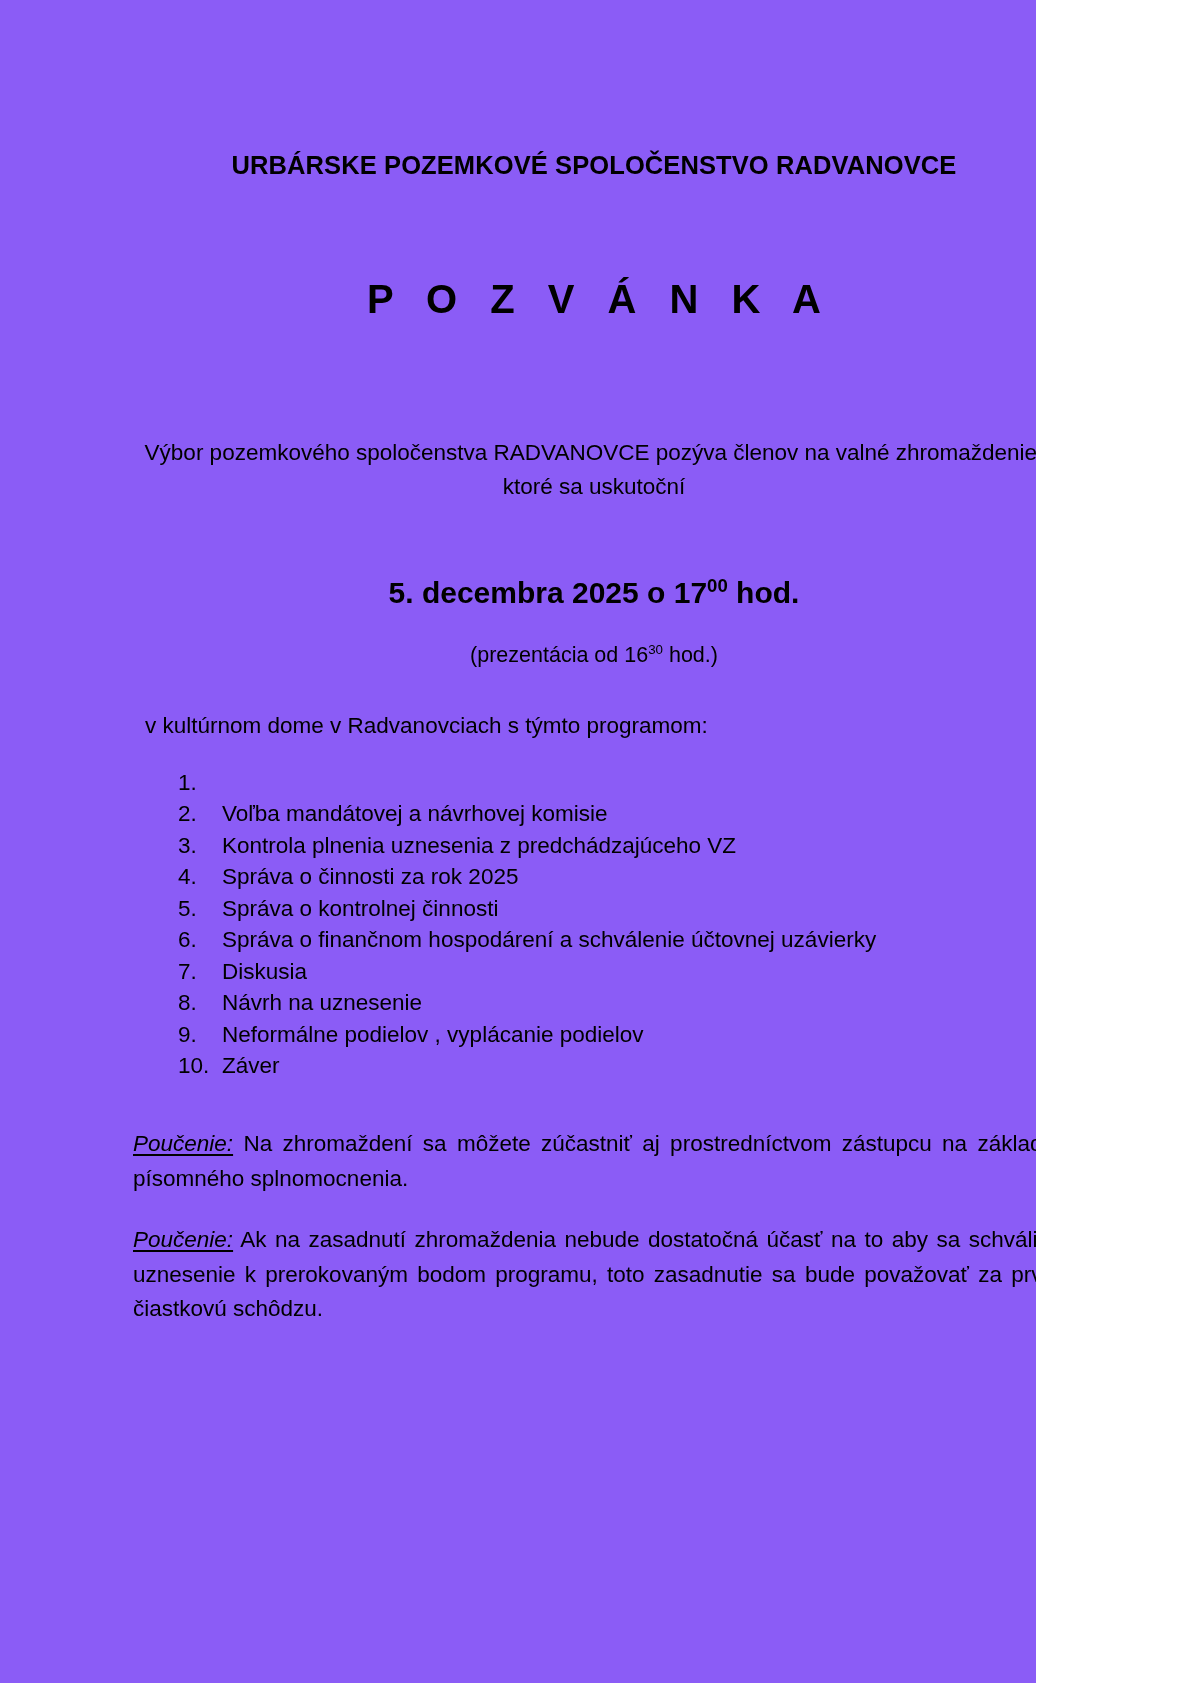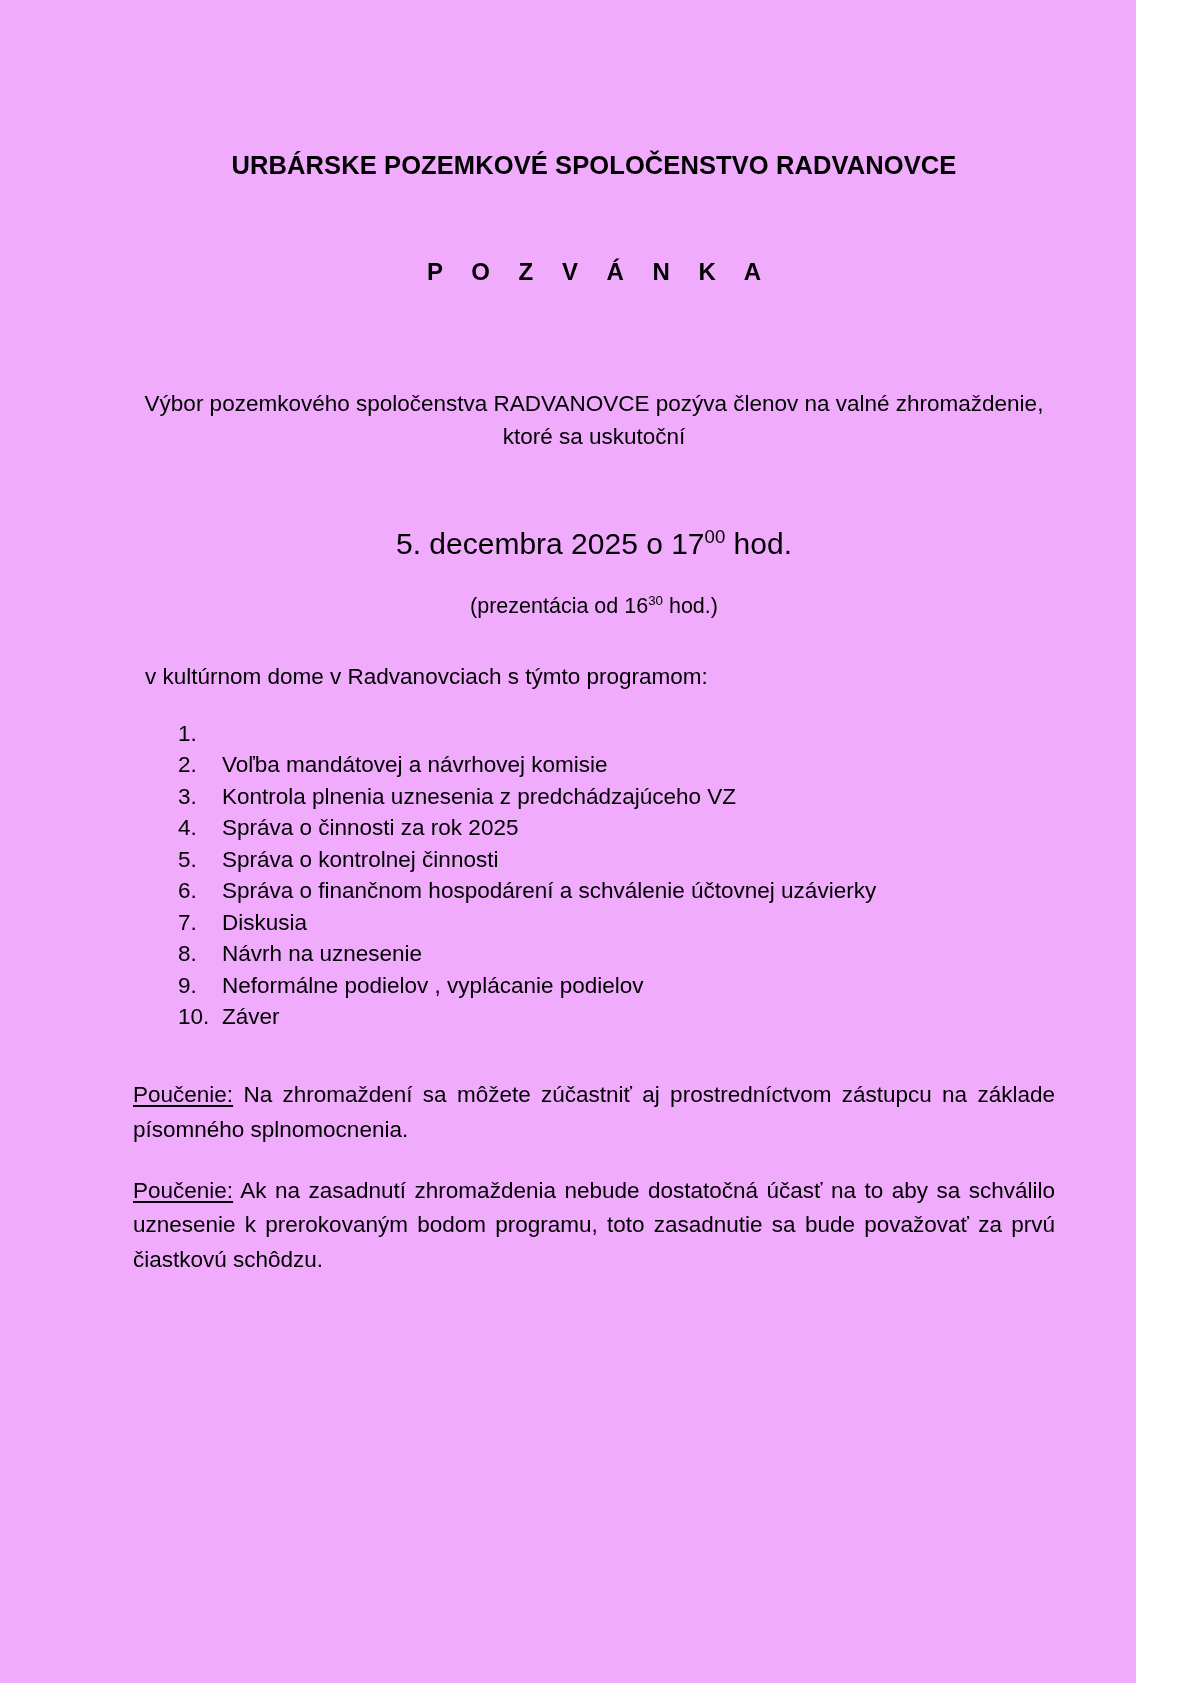--- a/index.html
+++ b/index.html
@@ -9,46 +9,46 @@
   }
   body {
     width: 1190px;
     height: 1683px;
     font-family: "Liberation Sans", sans-serif;
     color: #000000;
     -webkit-font-smoothing: antialiased;
   }
   .page {
     position: relative;
-    width: 1136px;
+    width: 1036px;
     height: 1683px;
-    background: #f0abfc;
+    background: #8b5cf6;
     box-sizing: border-box;
     padding: 0 133px 0 133px;
     overflow: hidden;
   }
   .content {
     width: 922px;
   }
 
   
   .org-title {
     margin: 0;
     padding-top: 150px;
     text-align: center;
     font-size: 25.5px;
     font-weight: bold;
     letter-spacing: 0.1px;
     line-height: 1.25;
   }
   .doc-title {
-    margin: 0;
+    margin: 17px;
     padding-top: 76px;
     text-align: center;
-    font-size: 24px;
+    font-size: 40px;
     font-weight: bold;
     letter-spacing: 11px;
     line-height: 1.2;
     text-indent: 11px;
   }
 
   
   .intro {
     margin: 4px;
     padding-top: 96px;
@@ -56,21 +56,21 @@
     font-size: 22.5px;
     line-height: 1.5;
   }
 
   
   .date-line {
     margin: 0;
     padding-top: 66px;
     text-align: center;
     font-size: 30px;
-    font-weight: normal;
+    font-weight: bold;
     line-height: 1.3;
   }
   .date-line sup,
   .presentation sup {
     font-size: 0.62em;
     vertical-align: super;
     line-height: 0;
   }
   .presentation {
     margin: 4px;
@@ -120,20 +120,21 @@
     text-justify: inter-word;
     font-size: 22.5px;
     line-height: 1.55;
   }
   .note.second {
     padding-top: 26px;
   }
   .note-label {
     text-decoration: underline;
     text-underline-offset: 3px;
+    font-style: italic;
   }
 </style>
 </head>
 <body>
 
 <div class="page">
   <div class="content">
 
     <h1 class="org-title">URBÁRSKE POZEMKOVÉ SPOLOČENSTVO RADVANOVCE</h1>
 

